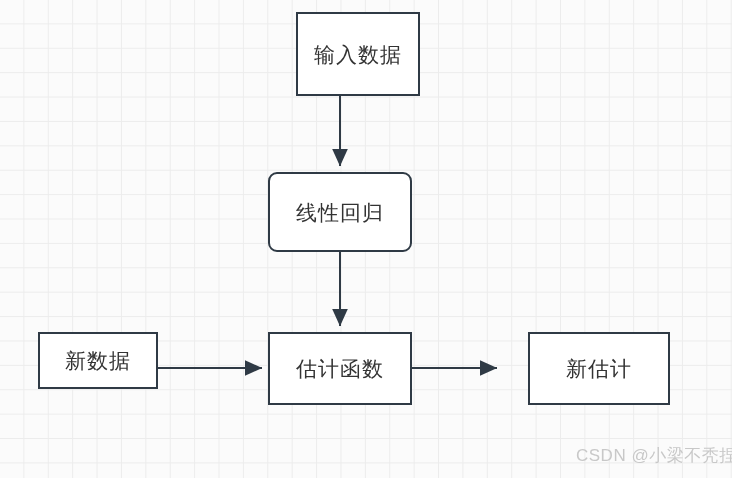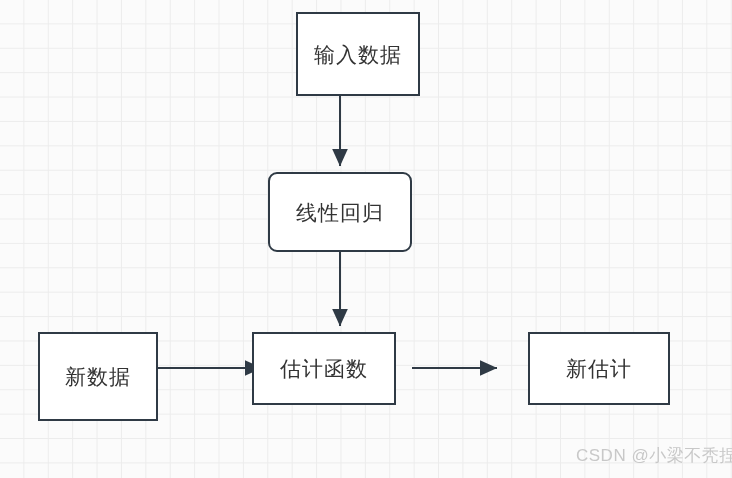--- a/index.html
+++ b/index.html
@@ -50,22 +50,22 @@
     letter-spacing: 1px;
     white-space: nowrap;
   }
 
   .node-label {
     display: block;
   }
 
   #node-input-data   { left: 268px; top: 12px;  width: 124px; height: 84px; margin-left: 28px; }
   #node-linear-reg   { left: 268px; top: 172px; width: 144px; height: 80px; border-radius: 9px; }
-  #node-estimator    { left: 252px; top: 332px; width: 144px; height: 73px; }
-  #node-new-data     { left: 38px;  top: 332px; width: 120px; height: 89px; }
+  #node-estimator    { left: 268px; top: 332px; width: 144px; height: 73px; }
+  #node-new-data     { left: 38px;  top: 332px; width: 120px; height: 57px; }
   #node-new-estimate { left: 528px; top: 332px; width: 142px; height: 73px; }
 
   #watermark {
     position: absolute;
     left: 576px;
     top: 444px;
     font-size: 17px;
     color: #c8c8c8;
     letter-spacing: 0.5px;
     white-space: nowrap;

